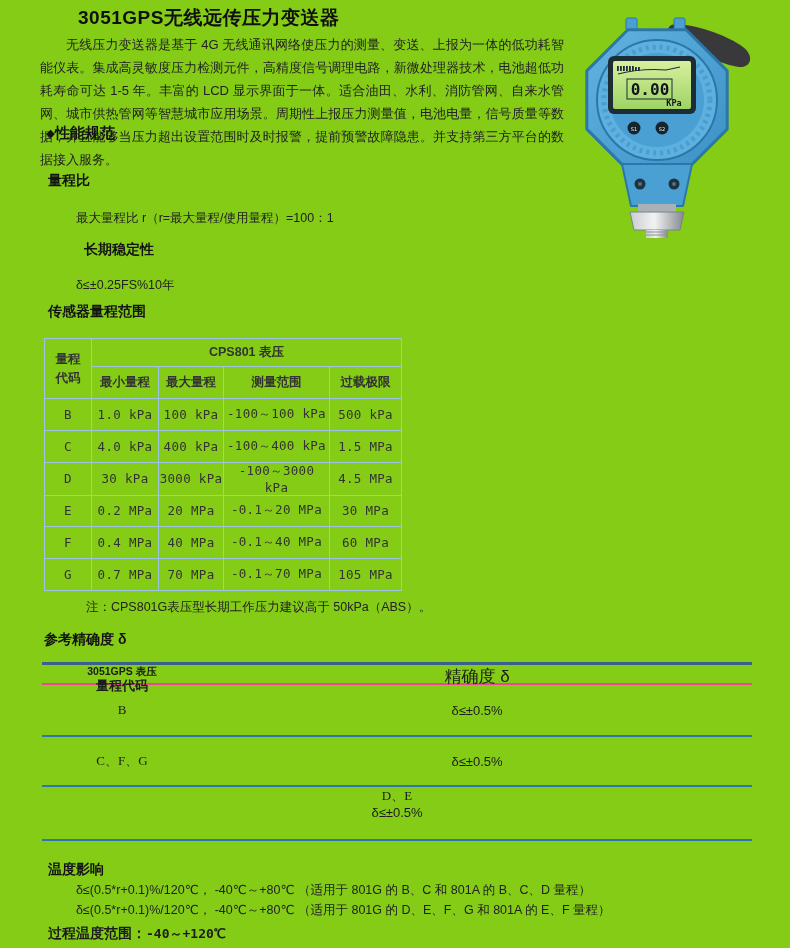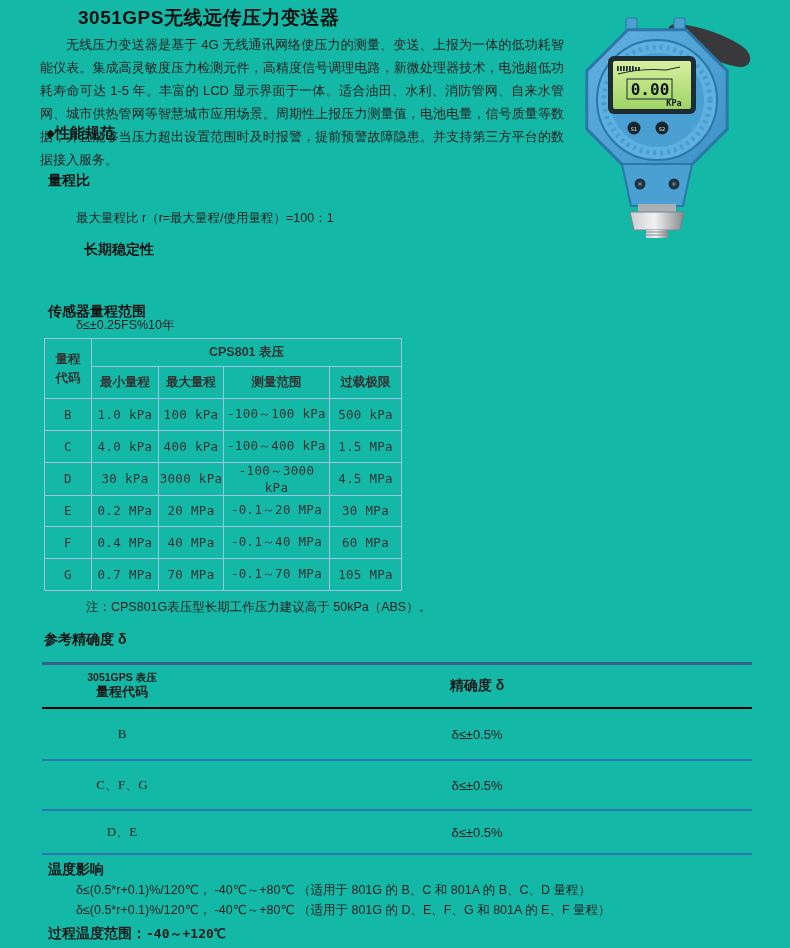--- a/index.html
+++ b/index.html
@@ -2,21 +2,21 @@
 <html><head>
 <meta charset="utf-8">
 <style>
   * { margin:0; padding:0; box-sizing:border-box; }
   html,body { background:#ffffff; }
   body {
     width:790px; height:948px;
     font-family:"Liberation Sans","DejaVu Sans",sans-serif;
     color:#1c1c1c;
   }
-  .page { position:relative; width:790px; height:948px; background:#14b8a6; overflow:hidden; }
+  .page { position:relative; width:790px; height:948px; background:#84cc16; overflow:hidden; }
 
   .title { position:absolute; left:78px; top:5px; font-size:19px; font-weight:bold; color:#101010; letter-spacing:.5px; }
 
   .intro {
     position:absolute; left:40px; top:33px; width:524px;
     font-size:13px; line-height:23px; text-indent:2em; text-align:justify; color:#222;
   }
 
   .device { position:absolute; left:562px; top:6px; width:228px; height:232px; }
 
@@ -40,30 +40,30 @@
   .range-table tr.dr td {
     height:31.8px;
     font-family:"DejaVu Sans Mono","Liberation Mono",monospace;
     font-size:12.5px; letter-spacing:.3px;
   }
 
   .note { position:absolute; left:86px; top:599px; font-size:12.5px; color:#222; }
 
   
   .acc-table { position:absolute; left:42px; top:662px; width:710px; border-top:3px solid #39618C; }
-  .acc-head { display:flex; align-items:center; height:44px; border-bottom:2px solid #000000; }
+  .acc-head { display:flex; height:20px; border-bottom:2px solid #ec4899; }
   .acc-ccode { width:160px; text-align:center; }
   .acc-l1 { font-size:10.5px; font-weight:bold; line-height:1.25; }
   .acc-l2 { font-size:13px; font-weight:bold; line-height:1.25; }
   .acc-cval { flex:1; text-align:center; }
-  .acc-head .acc-cval { font-size:14px; font-weight:bold; }
+  .acc-head .acc-cval { font-size:17px; font-weight:normal; }
   .acc-row { display:flex; align-items:center; border-bottom:2px solid #2E75B6; }
   .acc-row .acc-ccode { font-size:13px; font-family:"Liberation Serif","DejaVu Serif",serif; }
   .acc-row .acc-cval { font-size:13px; }
-  .acc-r1 { height:52px; } .acc-r2 { height:50px; } .acc-r3 { height:44px; }
+  .acc-r1 { height:52px; } .acc-r2 { height:50px; } .acc-r3 { height:54px;flex-direction:column; }
 
   
   .h-temp { left:48px; top:861px;text-align:right; }
   .temp-line { left:76px; font-size:12.5px; }
   .tl0 { top:882px; } .tl1 { top:902px; }
   .proc { position:absolute; left:48px; top:925px; font-size:14px; }
   .proc .lbl { font-weight:bold; }
   .proc .val { font-size:13px; font-weight:bold; font-family:"DejaVu Sans Mono","Liberation Mono",monospace; }
 </style>
 </head>
@@ -141,21 +141,21 @@
       </g>
     </svg>
   </div>
 
   <div class="sec-head perf"><span>◆</span><span>性能规范</span></div>
 
   <div class="sec-head h2x" style="left:48px; top:172px;">量程比</div>
   <div class="body-line" style="left:76px; top:210px;">最大量程比 r（r=最大量程/使用量程）=100：1</div>
 
   <div class="sec-head h2x" style="left:48px; top:241px;margin-left:36px;">长期稳定性</div>
-  <div class="body-line" style="left:76px; top:277px;margin-top:40px;">δ≤±0.25FS%10年</div>
+  <div class="body-line" style="left:76px; top:277px;">δ≤±0.25FS%10年</div>
 
   <div class="sec-head h2x" style="left:48px; top:303px;">传感器量程范围</div>
 
   <table class="range-table">
     <colgroup>
         <col class="c0">
         <col class="c1">
         <col class="c2">
         <col class="c3">
         <col class="c4">

